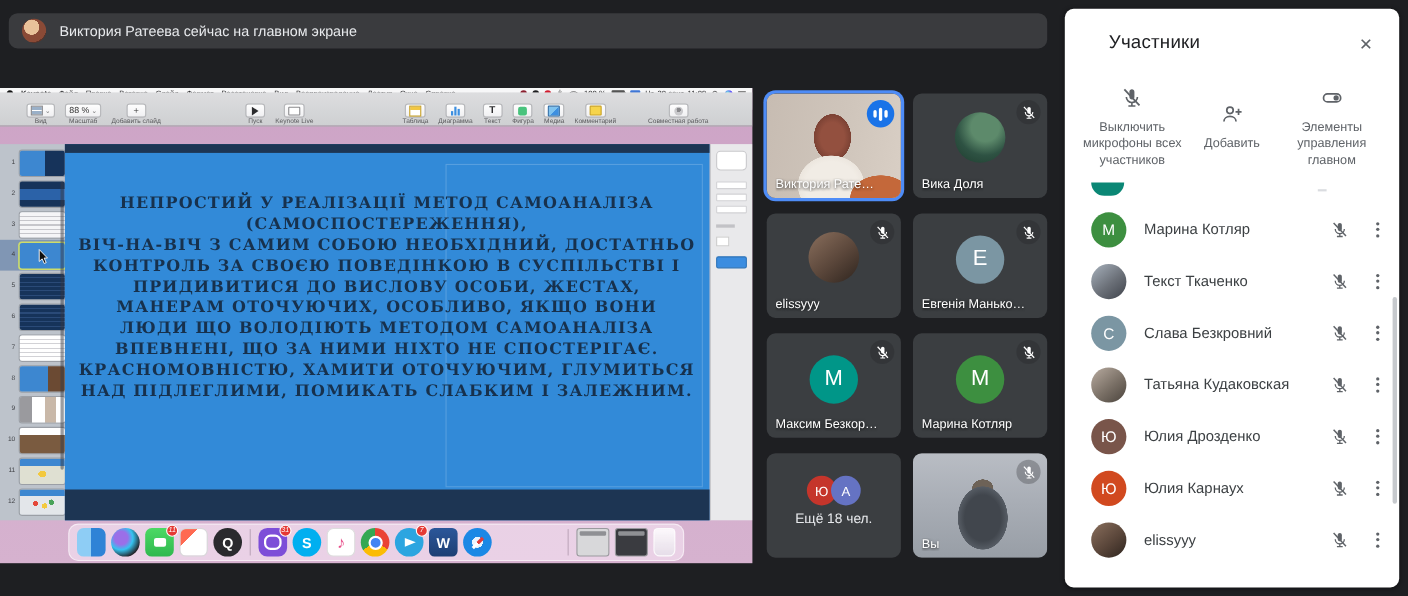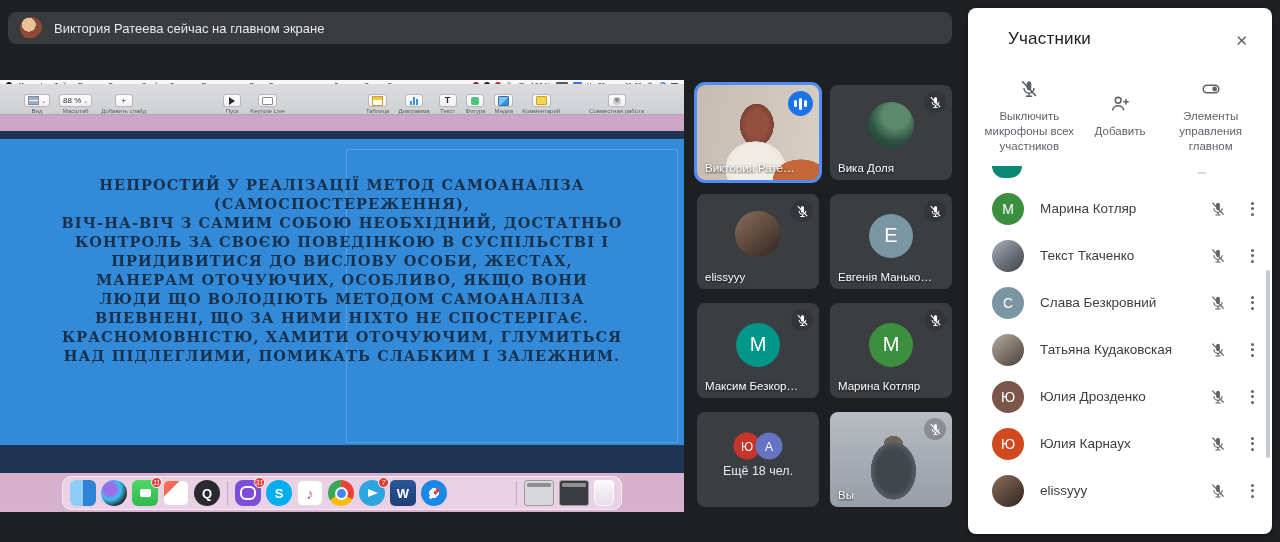--- a/index.html
+++ b/index.html
@@ -66,21 +66,21 @@
   .s3{background:repeating-linear-gradient(180deg,#f5f5f7 0 3px,#c6c6cb 3px 4px)}
   .s4{background:#3d87d0}
   .s5,.s6{background:repeating-linear-gradient(180deg,#16335a 0 3px,#2a4a78 3px 4px)}
   .s7{background:repeating-linear-gradient(180deg,#ffffff 0 3px,#d2d2d6 3px 4px)}
   .s8{background:linear-gradient(90deg,#3d87d0 0 62%,#6b4a33 62%)}
   .s9{background:linear-gradient(90deg,#9a9a9e 0 28%,#fff 28% 55%,#c9b8a8 55% 80%,#fff 80%)}
   .s10{background:linear-gradient(180deg,#fff 0 30%,#7a5b40 30%)}
   .s11{background:radial-gradient(6px 5px at 50% 60%,#f3c93e 0 60%,transparent 61%),linear-gradient(180deg,#3d87d0 0 28%,#dfe0d2 28%)}
   .s12{background:radial-gradient(3px 3px at 35% 55%,#e4483a 0 80%,transparent 81%),radial-gradient(3px 3px at 55% 65%,#f3c93e 0 80%,transparent 81%),radial-gradient(3px 3px at 70% 50%,#49a35a 0 80%,transparent 81%),linear-gradient(180deg,#3d87d0 0 25%,#e3e6ea 25%)}
 
-  .slidewrap{width:684px;height:342px;position:relative;background:#328ad8;flex:0 0 auto}
+  .slidewrap{width:586px;height:342px;position:relative;background:#328ad8;flex:0 0 auto}
   .band-top{position:absolute;top:0;left:0;right:0;height:8px;background:#1d3553}
   .band-bot{position:absolute;bottom:0;left:0;right:0;height:28px;background:#1d3553}
   .selbox{position:absolute;left:346px;right:6px;top:18px;bottom:30px;border:1px solid rgba(255,255,255,.18)}
   .slide-text{position:absolute;left:6px;right:6px;top:44px;text-align:center;font-family:"DejaVu Serif",serif;font-weight:600;color:#17314d;font-size:14.5px;line-height:19px;letter-spacing:1.1px}
   .slide-text b{font-weight:800}
 
   .inspector{width:44px;background:#e9e9eb;border-left:1px solid #b5b5b8;box-sizing:border-box;padding:6px 5px}
   .insp-btn{height:16px;background:#fff;border:1px solid #c9c9cc;border-radius:4px;margin-bottom:10px}
   .insp-row{height:5px;background:#fff;border:1px solid #d2d2d5;border-radius:1px;margin:4px 0}
   .insp-label{height:3px;width:60%;background:#c2c2c6;margin:10px 0 4px}

